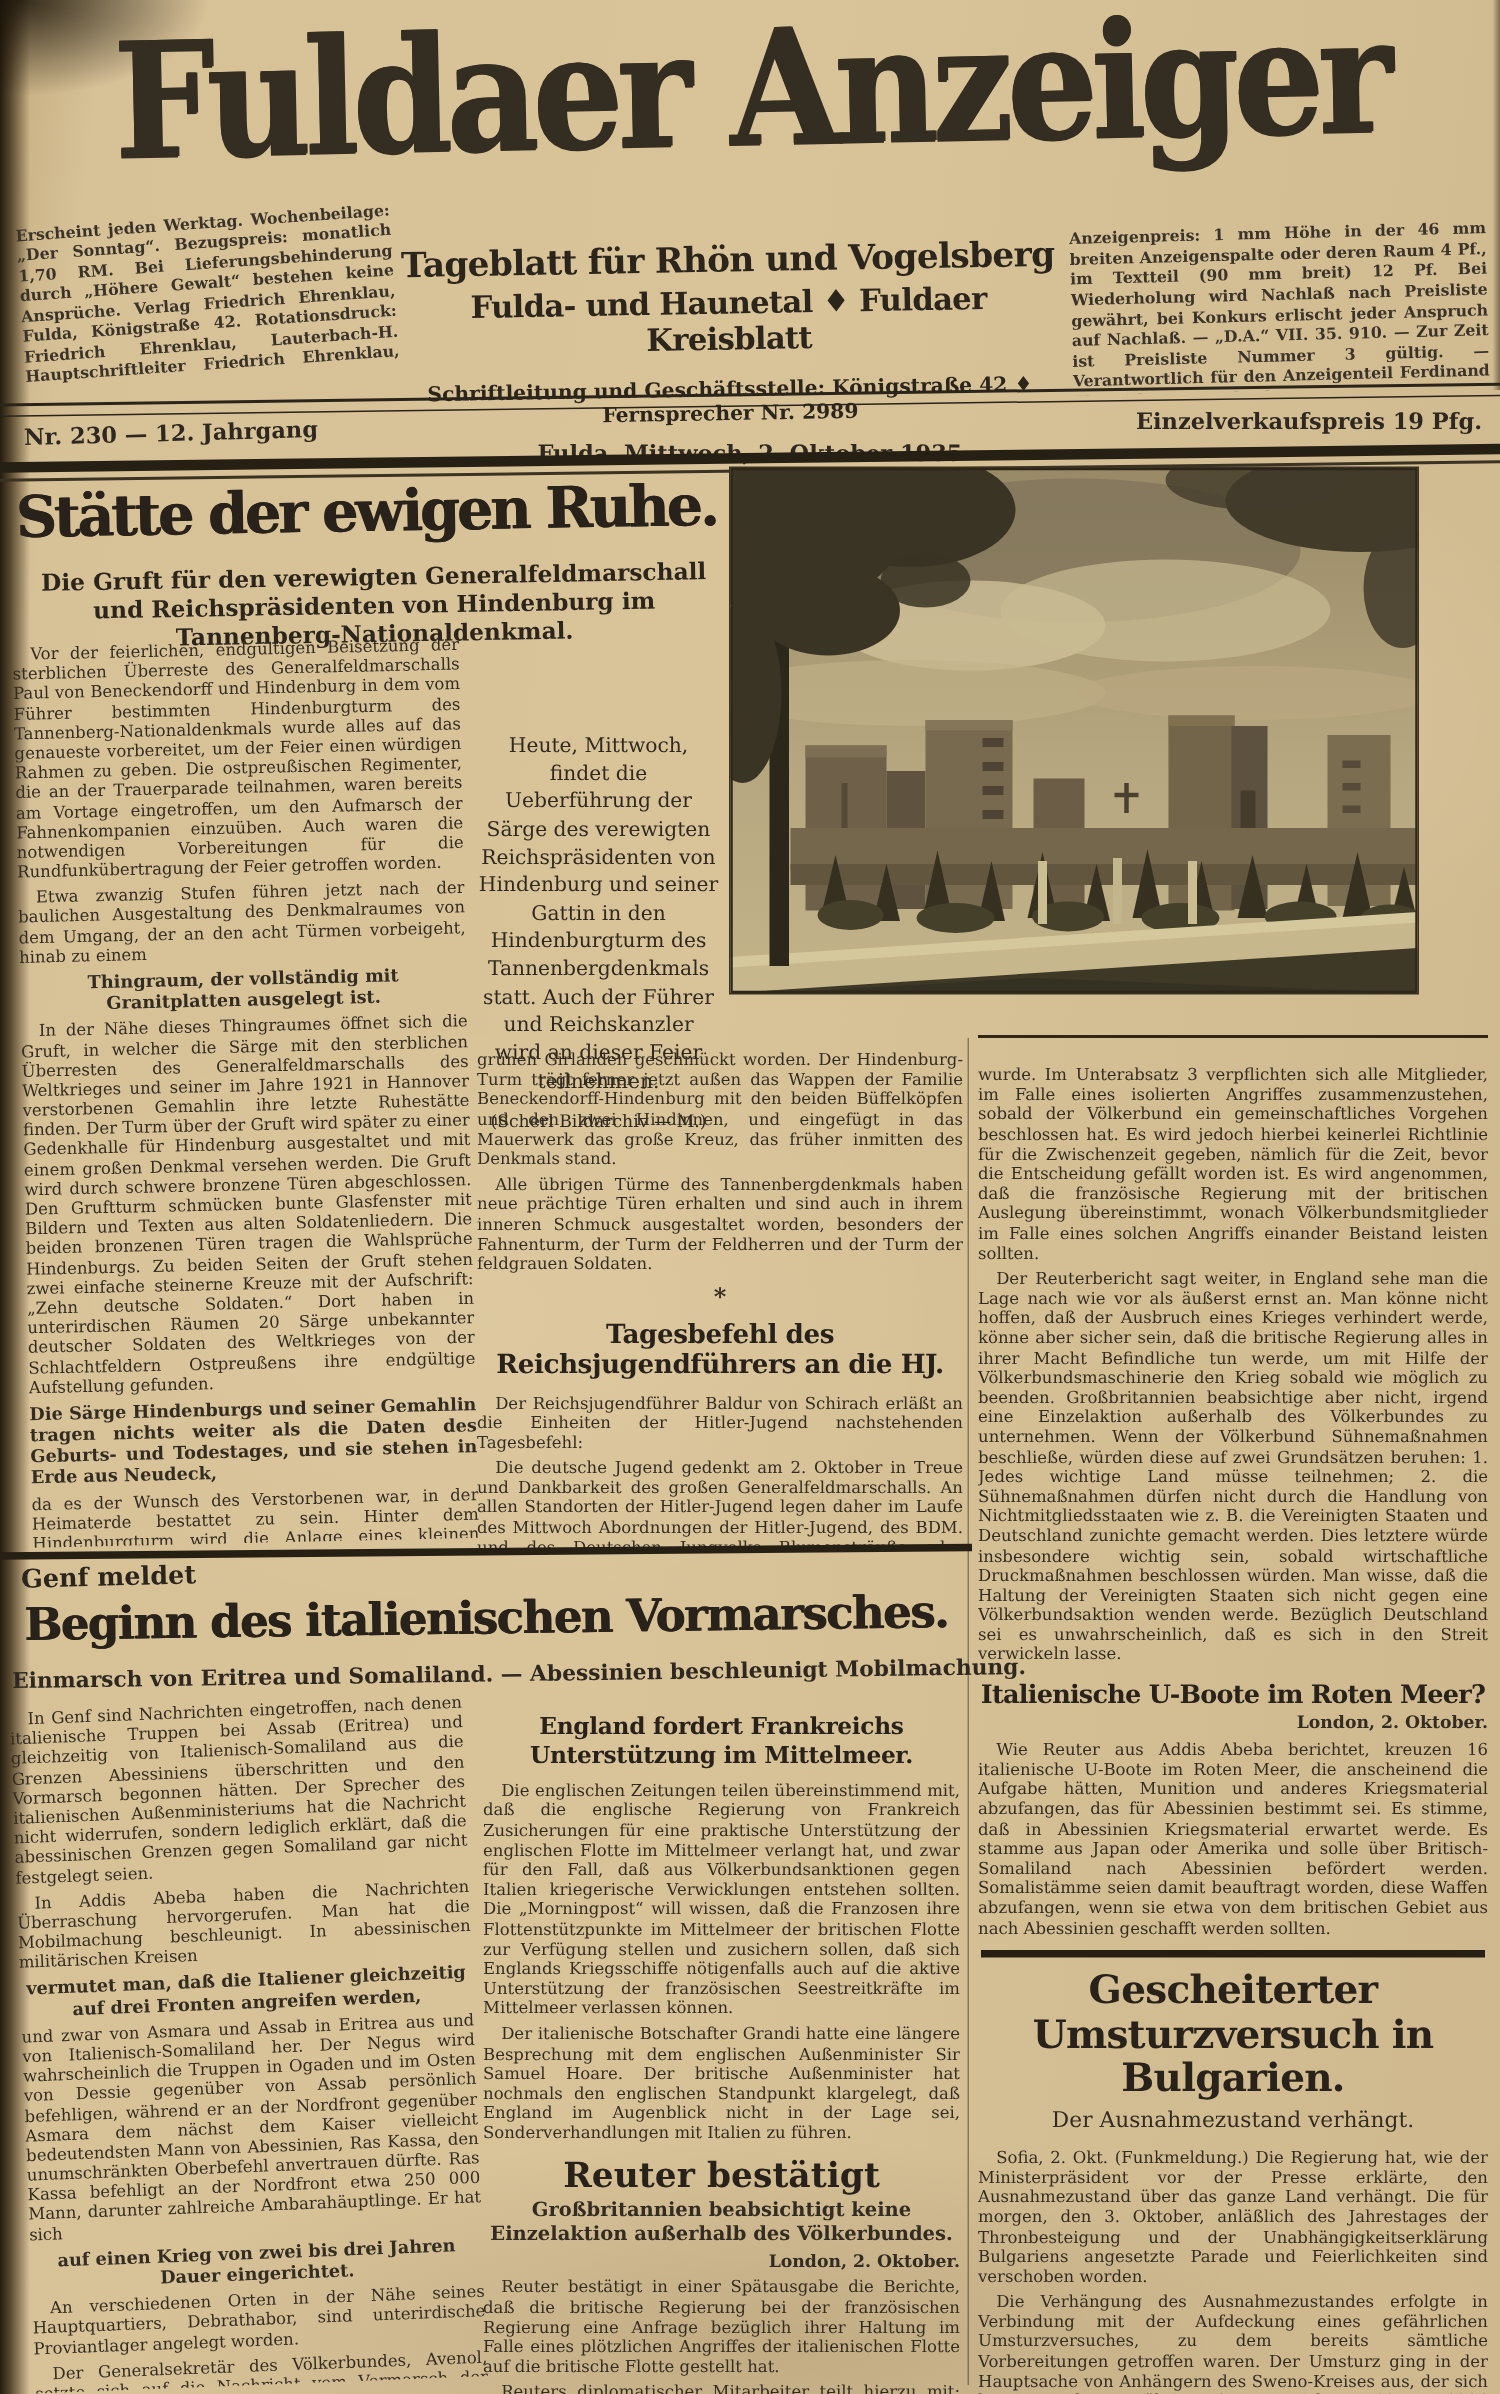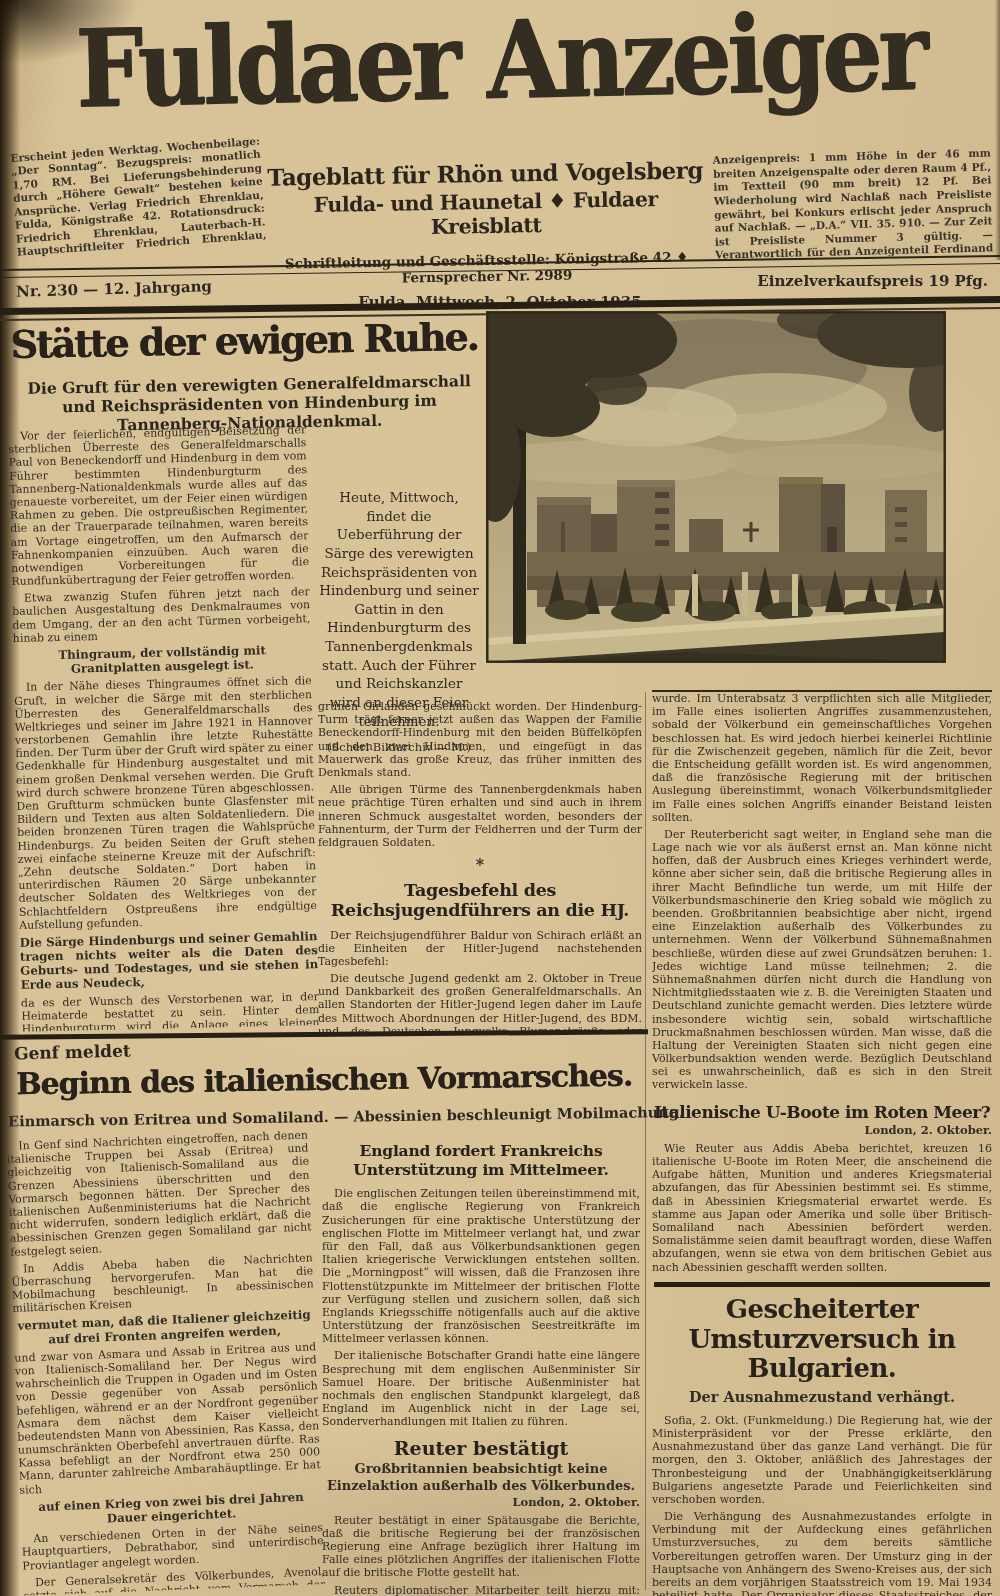--- a/index.html
+++ b/index.html
@@ -61,42 +61,42 @@
   .inset{position:absolute;left:318px;top:488px;width:162px;font-size:13.5px;line-height:1.38;
     text-align:center;color:#2f2920;}
   .inset .credit{font-size:11.5px;margin-top:10px;}
   .photo-wrap{position:absolute;left:487px;top:312px;width:458px;height:350px;
     box-shadow:0 0 0 1px #3a3222;background:#a79877;}
   .colB{position:absolute;left:318px;top:700px;width:324px;height:332px;overflow:hidden;}
   .star-sep{text-align:center;font-size:16px;font-weight:bold;margin:6px 0;}
   .subart-hl{font-size:17.5px;font-weight:bold;text-align:center;line-height:1.15;
     margin:4px 0 8px 0;color:#28221a;letter-spacing:-.3px;}
   .colC{position:absolute;left:652px;top:690px;width:340px;height:906px;overflow:hidden;
-    border-top:2px solid #2f2818;padding-top:0;box-sizing:border-box;}
+    border-top:2px solid #2f2818;padding-top:18px;box-sizing:border-box;}
   .dl-right{text-align:right;font-weight:bold;font-size:11.5px;margin:0 26px 3px 0;text-indent:0 !important;}
   .hl-uboote{font-size:17px;font-weight:bold;text-align:center;margin:10px 0 2px 0;
     letter-spacing:-.5px;color:#28221a;white-space:nowrap;}
   .rule-mid{height:5px;background:#261f14;margin:8px 2px;}
   .hl-bulgarien{font-size:26px;font-weight:bold;text-align:center;line-height:1.15;
     margin:6px 0 4px 0;color:#28221a;letter-spacing:-.5px;}
-  .sh-bulgarien{font-size:14.5px;font-weight:bold;text-align:center;margin:0 0 8px 0;}
+  .sh-bulgarien{font-size:14.5px;font-weight:normal;text-align:center;margin:0 0 8px 0;}
   .bottom-rule{position:absolute;left:-4px;top:1032px;width:652px;height:5px;background:#261f14;transform:rotate(-0.5deg);}
   .kicker{position:absolute;left:14px;top:1042px;font-size:17px;font-weight:bold;
     transform:rotate(-1.5deg);color:#2b251c;}
   .headline2{position:absolute;left:10px;top:1062px;width:628px;text-align:center;
     font-size:30px;font-weight:bold;letter-spacing:-1px;white-space:nowrap;
     transform:rotate(-0.8deg);color:#28221a;text-shadow:.5px 0 #28221a;}
   .subhead2{position:absolute;left:8px;top:1108px;width:630px;text-align:center;
     font-size:14.5px;font-weight:bold;transform:rotate(-0.8deg);white-space:nowrap;}
   .colD{position:absolute;left:6px;top:1140px;width:302px;height:456px;overflow:hidden;
     transform:rotate(-2.2deg);transform-origin:left top;}
   .colE{position:absolute;left:322px;top:1140px;width:318px;height:456px;overflow:hidden;}
   .hl-england{font-size:15.5px;font-weight:bold;text-align:center;line-height:1.2;
     margin:2px 0 8px 0;letter-spacing:-.2px;color:#28221a;}
-  .hl-reuter{font-size:19px;font-weight:bold;text-align:center;margin:8px 0 2px 0;color:#28221a;}
+  .hl-reuter{font-size:23px;font-weight:bold;text-align:center;margin:8px 0 2px 0;color:#28221a;}
   .sh-reuter{font-size:13px;font-weight:bold;text-align:center;line-height:1.25;margin:0 0 2px 0;}
   .vdiv{position:absolute;left:645px;top:692px;width:1px;height:898px;background:rgba(44,36,22,.45);}
 </style>
 </head>
 <body>
 
 <div class="page">
   <div class="spine"></div>
   <div class="corner-blob"></div>
   <div class="right-edge"></div>

